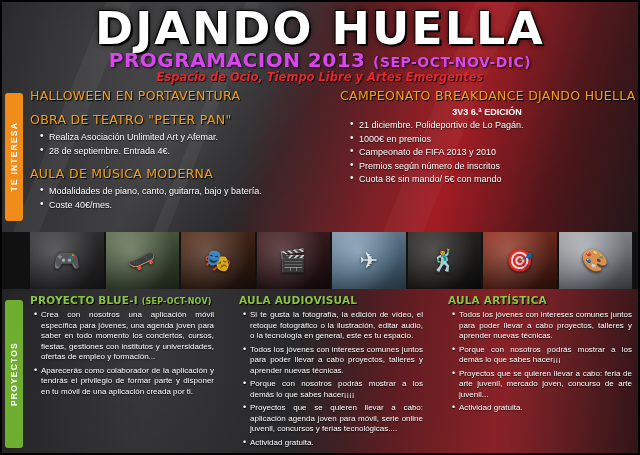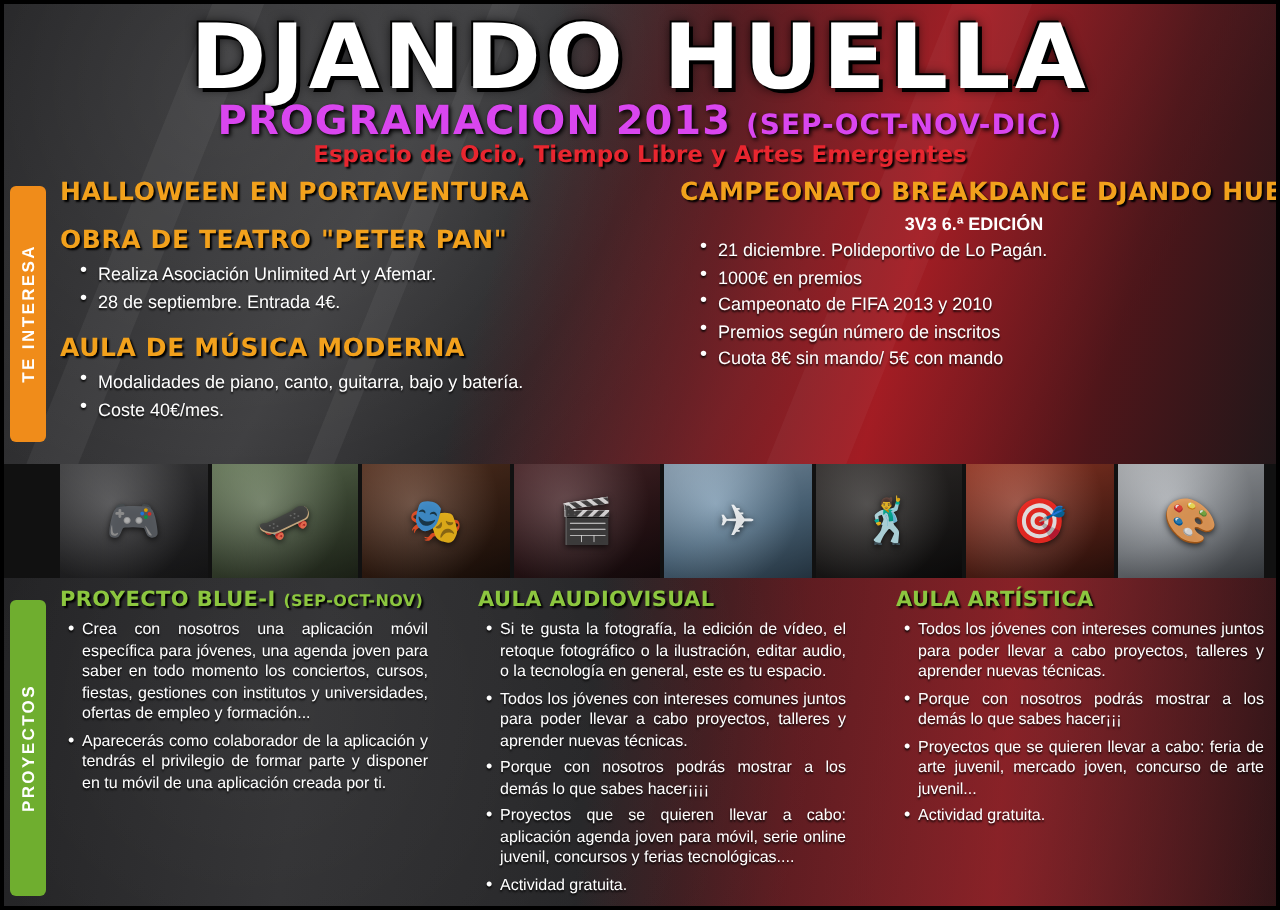--- a/index.html
+++ b/index.html
@@ -92,20 +92,21 @@
   }
   .sub-title .paren {
     font-size: 14px;
   }
   .tag-line {
     position: absolute;
     left: 0; right: 0; top: 70px;
     text-align: center;
     font-family: "DejaVu Sans", sans-serif;
     font-weight: bold;
+    font-style: italic;
     font-size: 11.5px;
     color: #e8262f;
     text-shadow: 1px 1px 1px #000;
     white-space: nowrap;
   }
 
   
   .side-tab {
     position: absolute;
     left: 5px;
@@ -136,21 +137,21 @@
   
   .col {
     position: absolute;
     z-index: 6;
   }
   .col-left { left: 30px; top: 88px; width: 300px; }
   .col-right { left: 340px; top: 88px; width: 292px; }
 
   .sec-head {
     font-family: "DejaVu Sans", sans-serif;
-    font-weight: bold;
+    font-weight: normal;
     font-size: 12.5px;
     color: #f2a11c;
     letter-spacing: 0.3px;
     text-shadow: 1px 1px 1px #000;
     margin: 0 0 4px 0;
     white-space: nowrap;
   }
   .sec-head.second { margin-top: 9px; }
   .sec-note {
     font-size: 9px;

